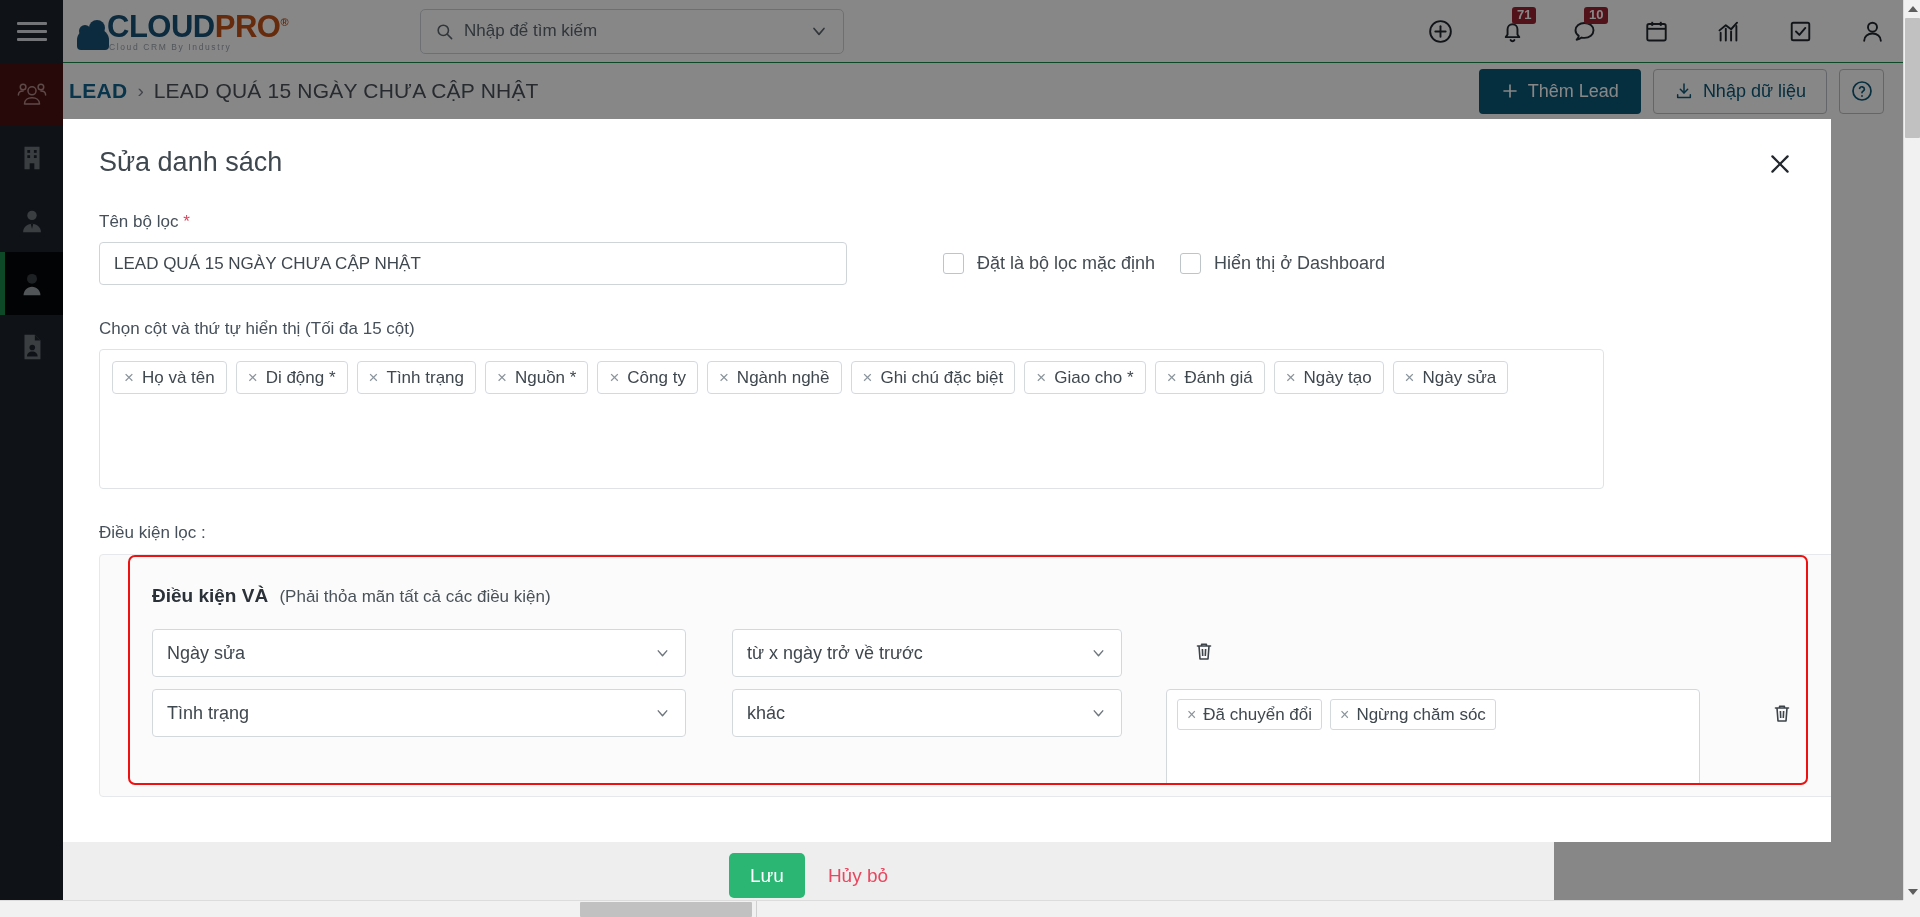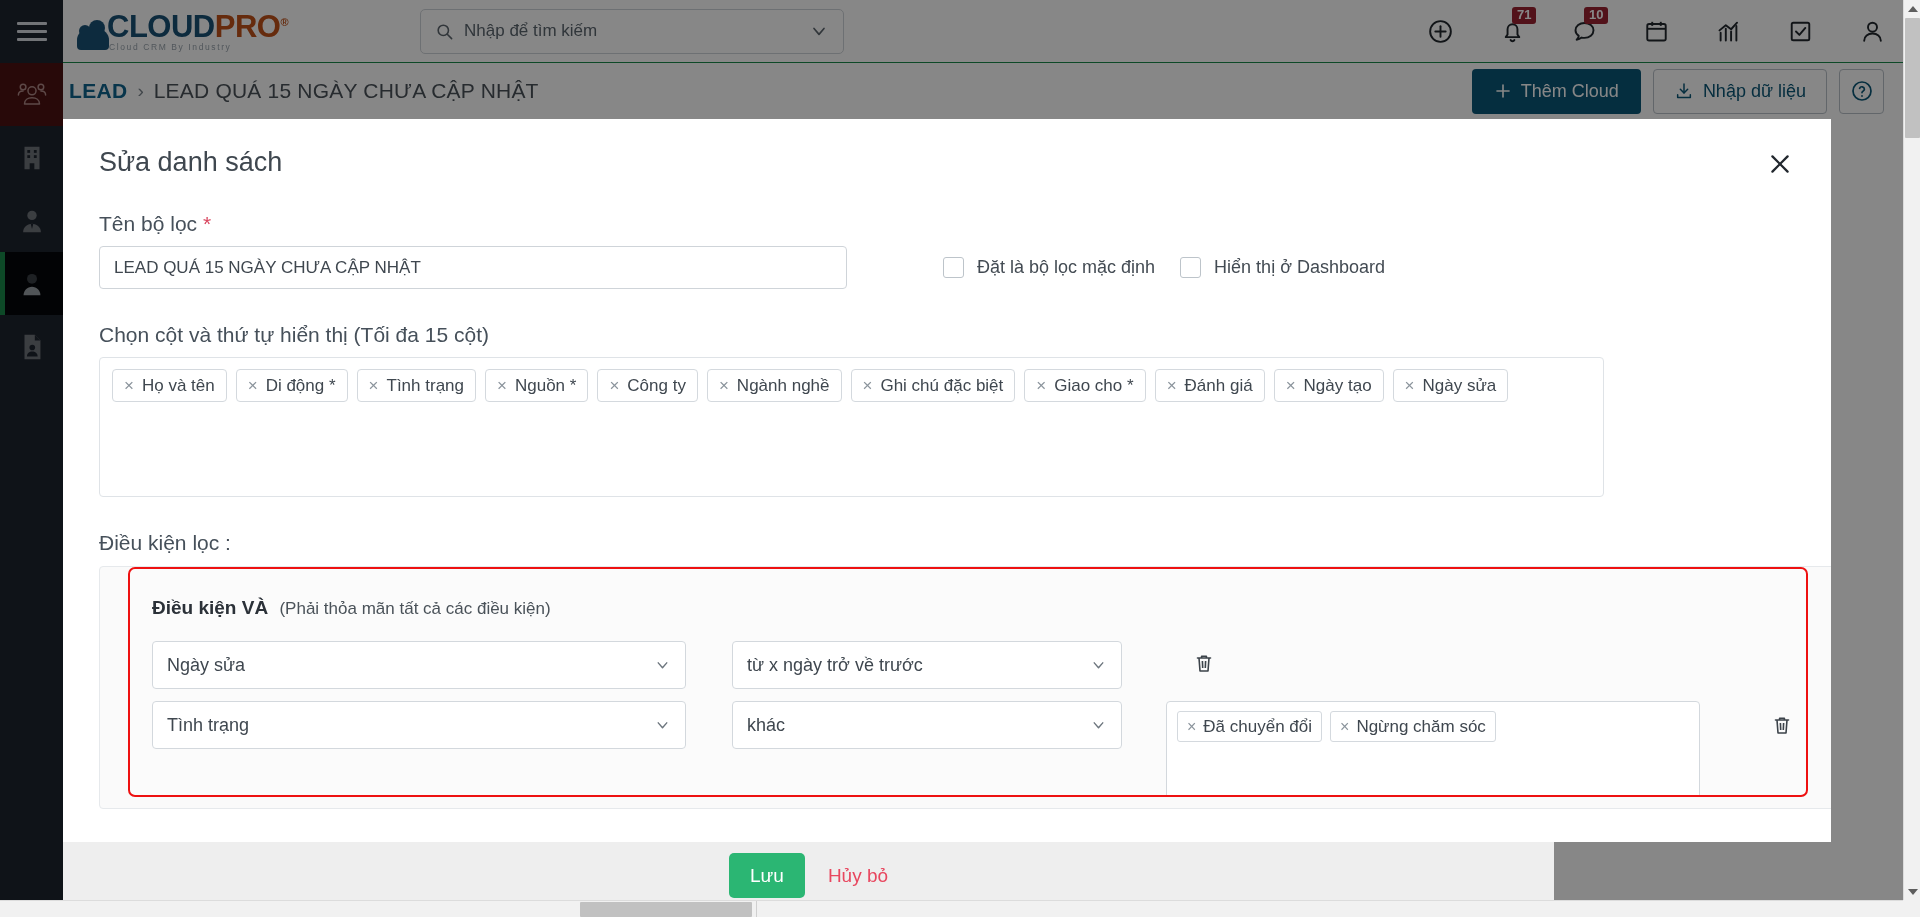--- a/index.html
+++ b/index.html
@@ -157,21 +157,21 @@
     padding: 28px 36px 0 36px;
   }
   .modal-title { font-size: 27px; color: #3f474f; font-weight: normal; }
   .modal-close {
     position: absolute; right: 36px; top: 30px;
     width: 30px; height: 30px; cursor: pointer;
     display: flex; align-items: center; justify-content: center;
   }
   .modal-body { padding: 0 36px; }
 
-  .field-label { font-size: 21px; color: #46505a; margin-top: 34px; margin-bottom: 10px; }
+  .field-label { font-size: 17px; color: #46505a; margin-top: 34px; margin-bottom: 10px; }
   .req { color: #d9465f; }
 
   .row-name { display: flex; align-items: center; }
   .text-input {
     width: 748px; height: 43px;
     border: 1px solid #cfd4d9; border-radius: 4px;
     padding: 0 14px; font-size: 17px; color: #3f474f;
     font-family: "Liberation Sans", sans-serif; outline: none;
   }
   .cbwrap { display: flex; align-items: center; gap: 13px; margin-left: 96px; cursor: pointer; }
@@ -386,21 +386,21 @@
     <span class="crumb-link">LEAD</span>
     <span class="crumb-sep">›</span>
     <span class="crumb-cur">LEAD QUÁ 15 NGÀY CHƯA CẬP NHẬT</span>
 
     <div class="crumb-actions">
       <button class="btn-primary">
         <svg width="18" height="18" viewBox="0 0 24 24" stroke="#ffffff" stroke-width="2.2">
           <line x1="12" y1="4" x2="12" y2="20" stroke-linecap="round"></line>
             <line x1="4" y1="12" x2="20" y2="12" stroke-linecap="round"></line>
         </svg>
-        <span>Thêm Cloud</span>
+        <span>Thêm Lead</span>
       </button>
       <button class="btn-outline">
         <svg width="20" height="20" viewBox="0 0 24 24" fill="none" stroke="#0b5777" stroke-width="1.8">
           <line x1="12" y1="3.6" x2="12" y2="14" stroke-linecap="round"></line>
           <polyline points="7.6,10 12,14.4 16.4,10" stroke-linecap="round" stroke-linejoin="round"></polyline>
           <path d="M4.4 16.6v3.2h15.2v-3.2" stroke-linecap="round" stroke-linejoin="round"></path>
         </svg>
         <span>Nhập dữ liệu</span>
       </button>
       <button class="btn-help">

